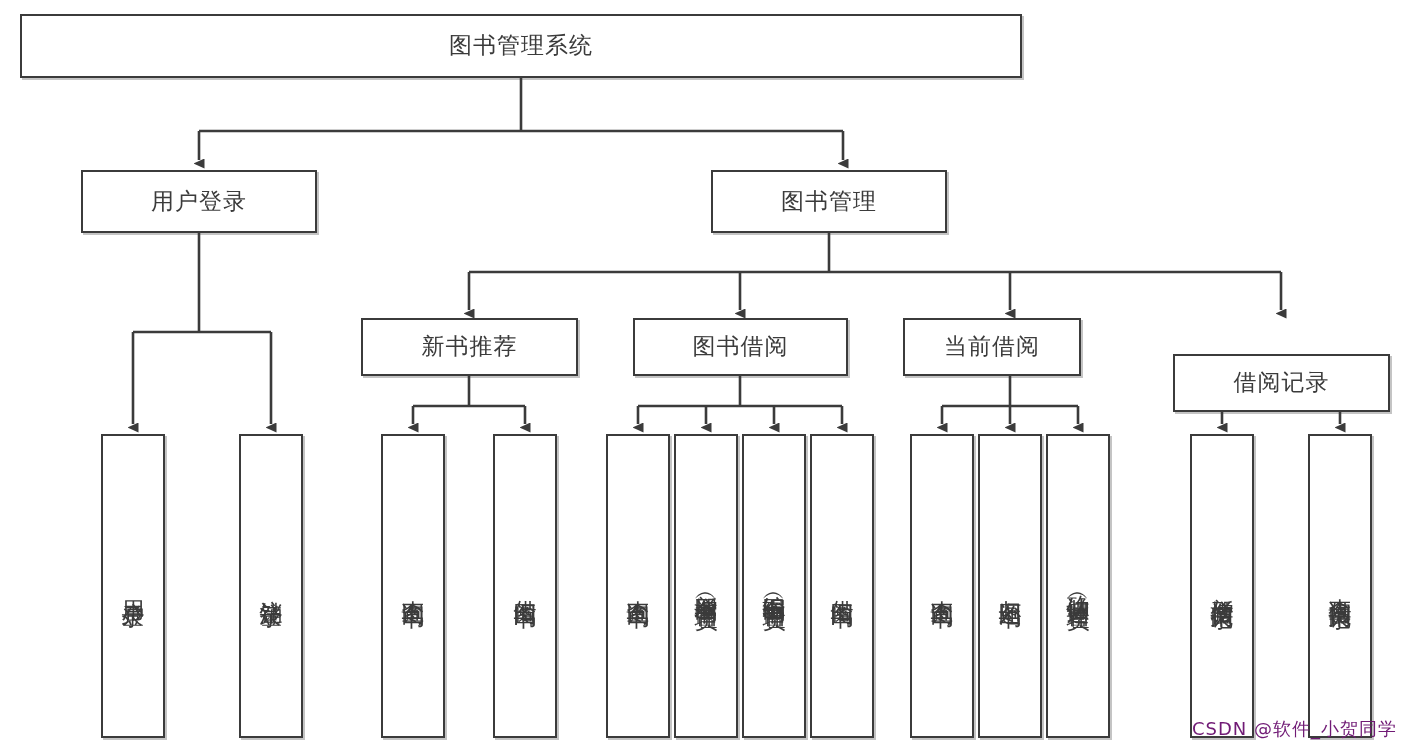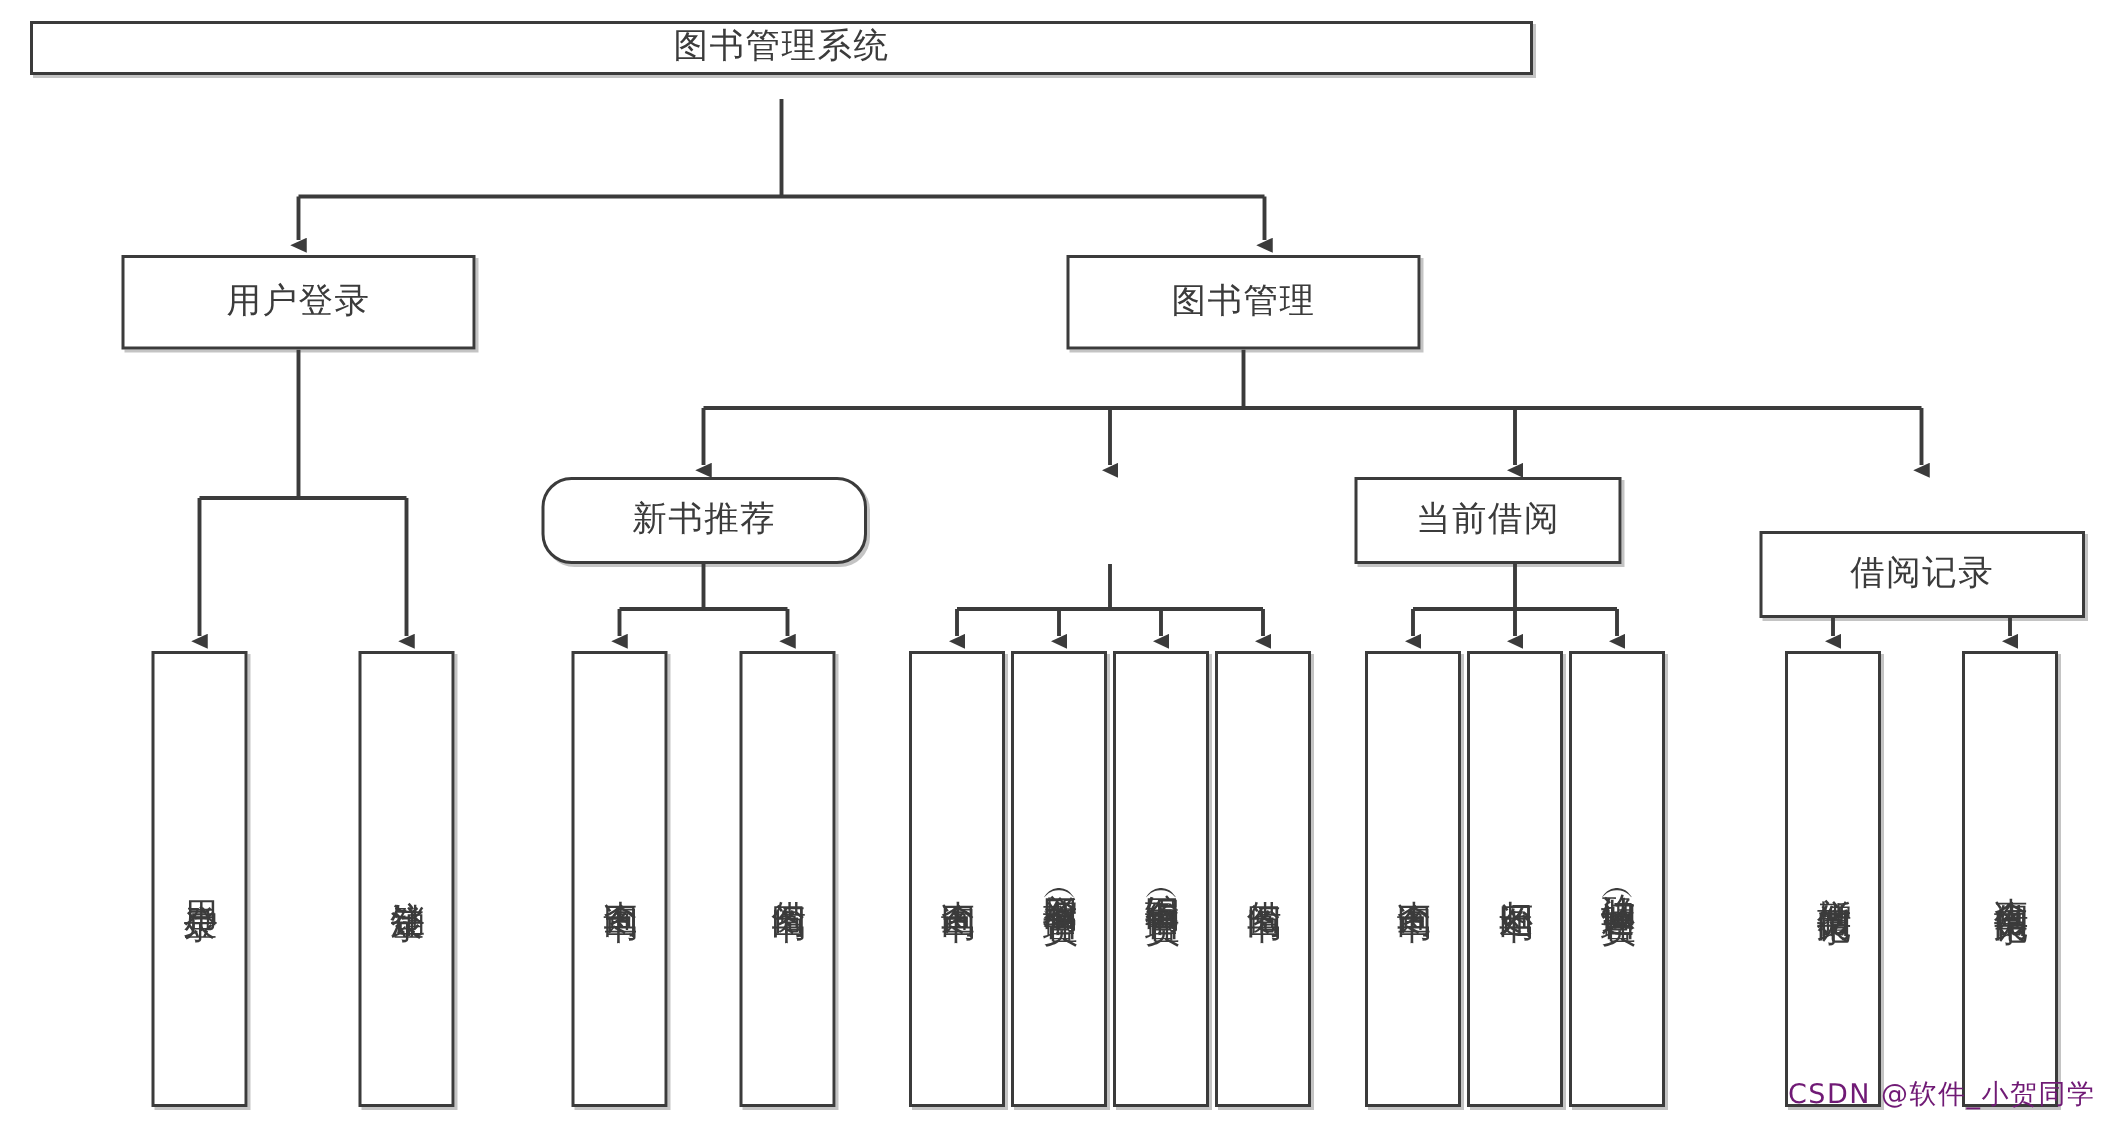--- a/index.html
+++ b/index.html
@@ -115,33 +115,36 @@
       <path d="M1010,406 L1010,424" marker-end="url(#arrow)"></path>
       <path d="M1078,406 L1078,424" marker-end="url(#arrow)"></path>
 
       <path d="M1281,376 L1281,406"></path>
       <path d="M1222,406 L1340,406"></path>
       <path d="M1222,406 L1222,424" marker-end="url(#arrow)"></path>
       <path d="M1340,406 L1340,424" marker-end="url(#arrow)"></path>
     </g>
   </svg>
 
-  <div class="node horiz" style="left:20px; top:14px; width:1002px; height:36px;">
+  <div class="node horiz" style="left:20px; top:14px; width:1002px; height:64px;">
     <span>图书管理系统</span>
   </div>
 
   <div class="node horiz" style="left:81px; top:170px; width:236px; height:63px;">
     <span>用户登录</span>
   </div>
   <div class="node horiz" style="left:711px; top:170px; width:236px; height:63px;">
     <span>图书管理</span>
   </div>
 
-  <div class="node horiz" style="left:361px; top:318px; width:217px; height:58px;border-radius:20px;">
+  <div class="node horiz" style="left:361px; top:318px; width:217px; height:58px;">
     <span>新书推荐</span>
+  </div>
+  <div class="node horiz" style="left:633px; top:318px; width:215px; height:58px;">
+    <span>图书借阅</span>
   </div>
   <div class="node horiz" style="left:903px; top:318px; width:178px; height:58px;">
     <span>当前借阅</span>
   </div>
   <div class="node horiz" style="left:1173px; top:318px; width:217px; height:58px;margin-top:36px;">
     <span>借阅记录</span>
   </div>
 
   <div class="node vert" style="left:101px; top:434px; width:64px; height:304px;">
     <span class="vtext">用户登录</span>

